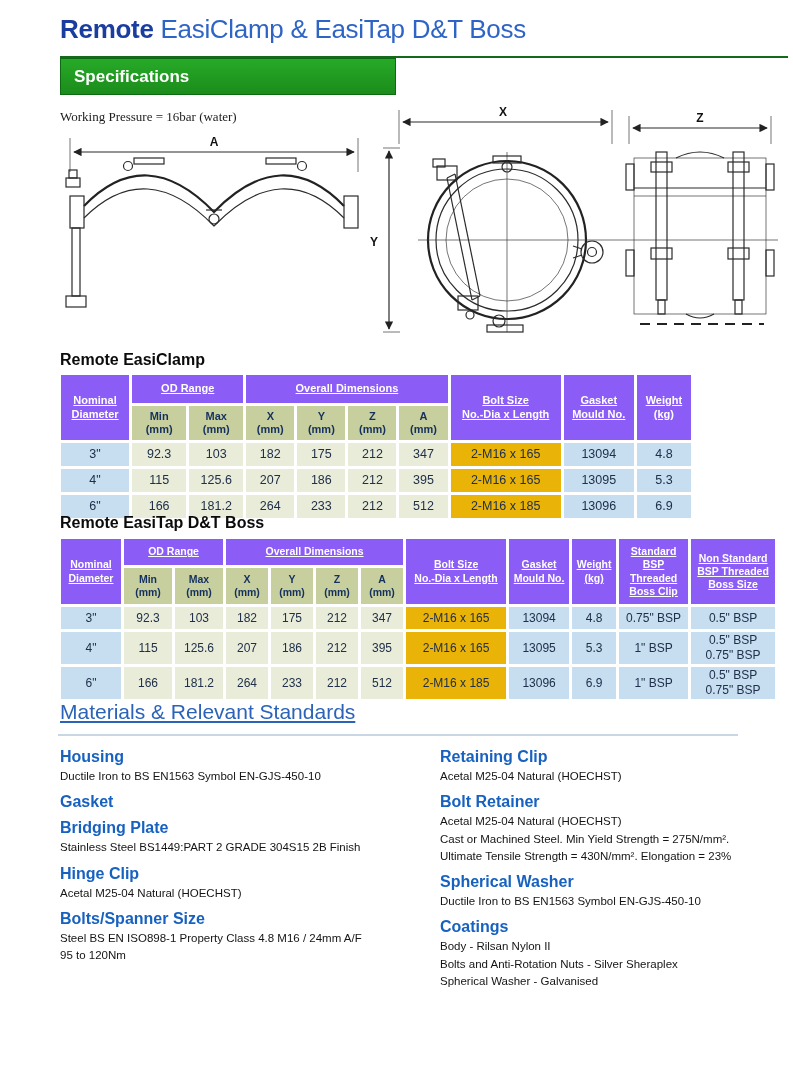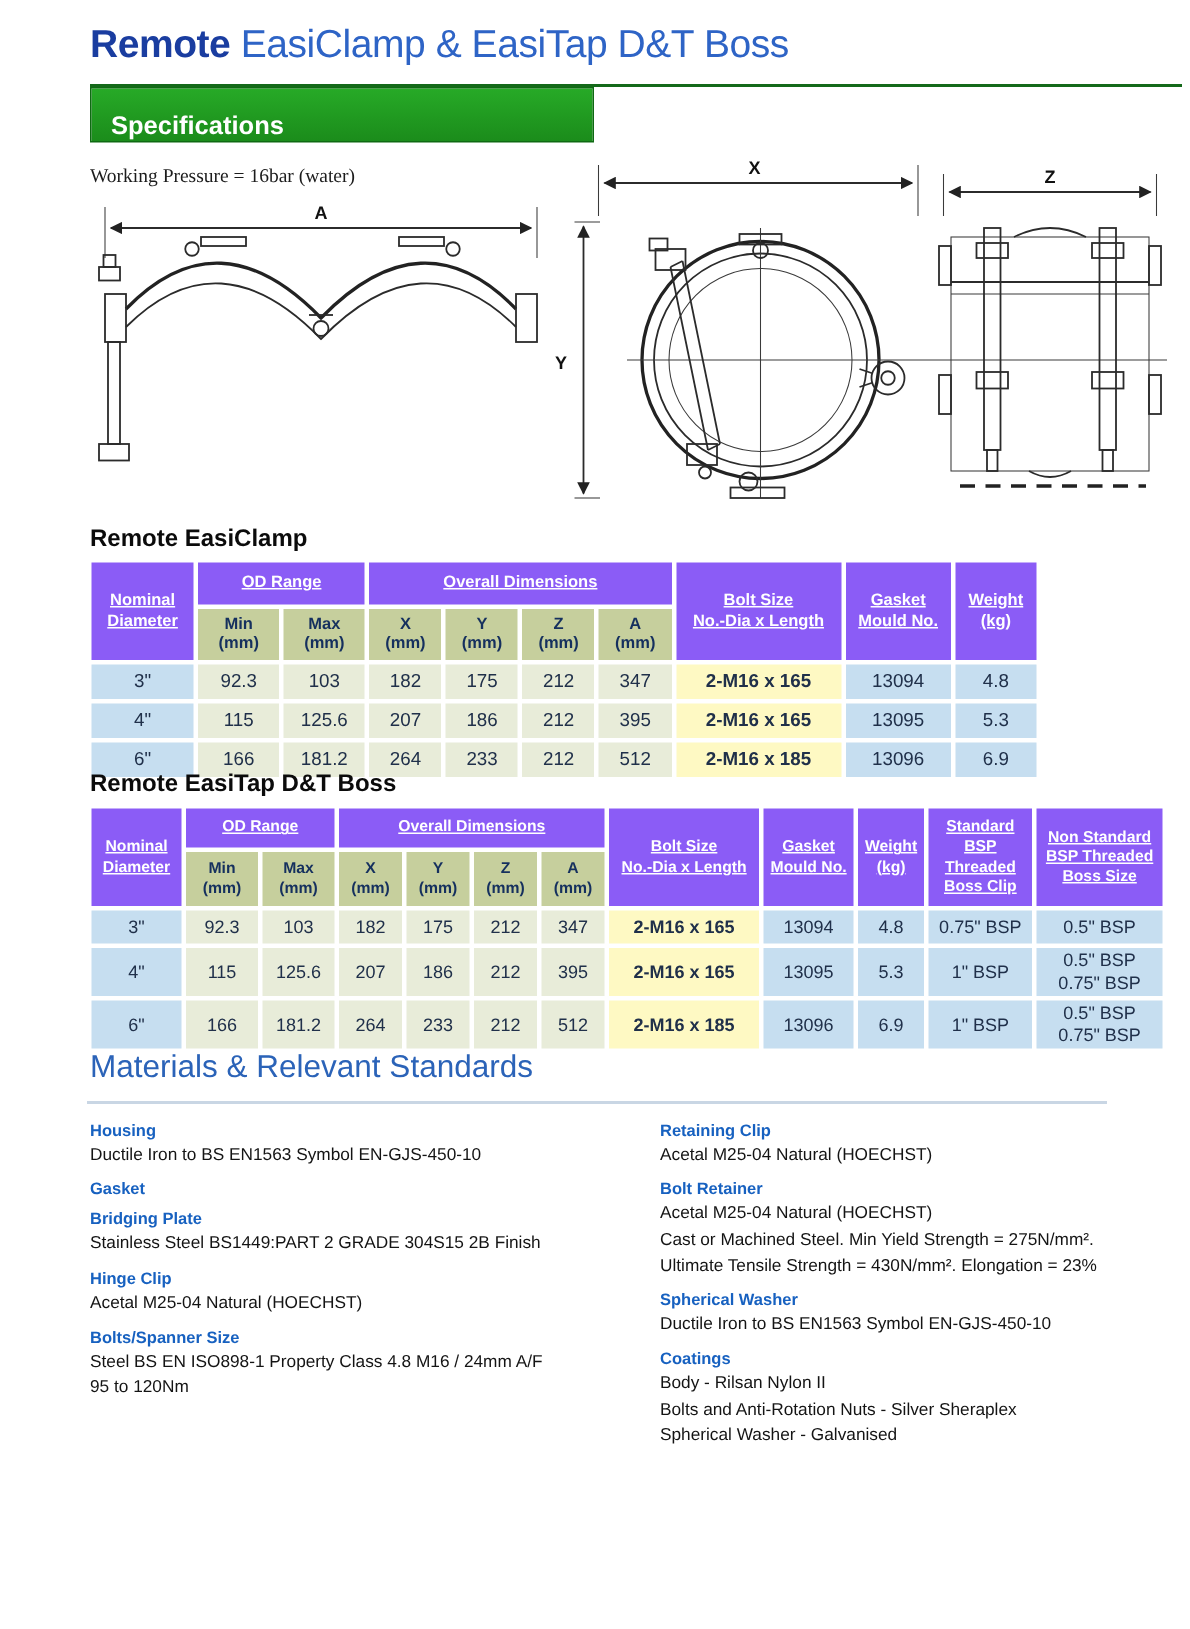--- a/index.html
+++ b/index.html
@@ -8,21 +8,21 @@
 
   
   .title{position:absolute;left:60px;top:14px;font-size:26px;letter-spacing:-0.3px;white-space:nowrap;}
   .title .t-bold{font-weight:bold;color:#1a3da0;}
   .title .t-rest{font-weight:normal;color:#2e64c6;}
   .top-rule{position:absolute;left:60px;top:56px;width:728px;height:2px;background:#14691a;}
 
   
   .banner{position:absolute;left:60px;top:58px;width:336px;height:37px;
           background:linear-gradient(180deg,#27aa27,#1b8c1b);
-          border:1px solid #0e6a12;box-sizing:border-box;display:flex;align-items:flex-end;}
+          border:1px solid #0e6a12;box-sizing:border-box;display:flex;align-items:center;}
   .banner span{color:#fff;font-weight:bold;font-size:17px;padding-left:13px;}
 
   .wp-note{position:absolute;left:60px;top:109px;font-size:13px;color:#1c1c1c;font-family:Liberation Serif, serif;}
 
   
   svg.draw{position:absolute;left:0;top:100px;}
   .dimlbl{font-size:12px;font-weight:bold;fill:#111;text-anchor:middle;font-family:"Liberation Sans",sans-serif;}
   .ln{stroke:#2b2b2b;fill:none;stroke-width:1.2;}
   .ln-thin{stroke:#3a3a3a;fill:none;stroke-width:0.7;}
   .ln-heavy{stroke:#222;fill:none;stroke-width:2.2;}
@@ -33,33 +33,33 @@
   
   table.spec{position:absolute;border-collapse:separate;border-spacing:3px;table-layout:fixed;}
   .spec th,.spec td{padding:1px 2px;text-align:center;vertical-align:middle;white-space:pre-line;overflow:hidden;}
   .spec th.hdr{background:#8b5cf6;color:#ffffff;font-weight:bold;line-height:1.25;text-decoration:underline;}
   .spec th.sub{background:#c6cf9d;color:#15305e;font-weight:bold;line-height:1.2;}
   .spec td{color:#20304a;line-height:1.25;}
   #t1 th.hdr{font-size:11px;} #t1 th.sub{font-size:11px;} #t1 td{font-size:12.5px;}
   #t2 th.hdr{font-size:10.5px;} #t2 th.sub{font-size:10.5px;} #t2 td{font-size:12px;}
   .c-blue{background:#c6def0;}
   .c-dim{background:#e8ecd9;}
-  .c-bolt{background:#fef9c3;font-weight:bold;}
+  .c-bolt{background:#eab308;}
   #t1{left:58px;top:372px;width:636px;}
   #t1 .hrow1 th{height:26px;} #t1 .hrow2 th{height:32px;} #t1 td{height:21px;}
   #t2{left:58px;top:536px;width:720px;}
   #t2 .hrow1 th{height:24px;} #t2 .hrow2 th{height:34px;} #t2 td{height:20px;}
 
   
-  .mat-h{position:absolute;left:60px;top:700px;font-size:21px;color:#2b63b8;}
+  .mat-h{position:absolute;left:60px;top:700px;font-size:21px;color:#2b63b8;text-decoration:underline;}
   .mat-rule{position:absolute;left:58px;top:734px;width:680px;height:2px;background:#c9d6e4;}
   .mat-col{position:absolute;top:748px;}
   .mat-col.left{left:60px;width:355px;}
   .mat-col.right{left:440px;width:345px;}
-  .mat-term{color:#1761c0;font-weight:bold;font-size:11px;margin:8px 0 2px 0;}
+  .mat-term{color:#1761c0;font-weight:bold;font-size:16px;margin:8px 0 2px 0;}
   .mat-term:first-child{margin-top:0;}
   .mat-desc{font-size:11.5px;color:#141414;line-height:1.5;white-space:pre-line;}
 </style>
 </head>
 <body>
 
 <div class="page">
 
   <div class="title">
     <span class="t-bold">Remote</span><span class="t-rest"> EasiClamp &amp; EasiTap D&amp;T Boss</span>

